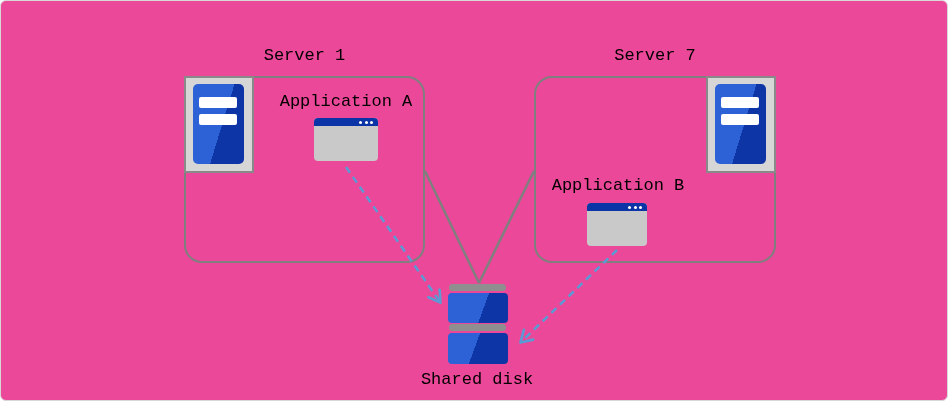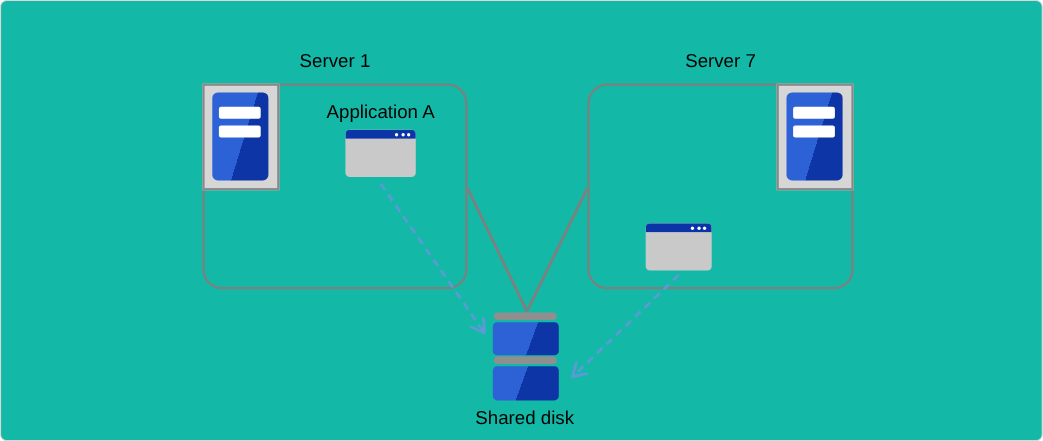--- a/index.html
+++ b/index.html
@@ -1,23 +1,24 @@
 <!DOCTYPE html>
 <html><head>
 <meta charset="utf-8">
 <style>
   * { margin: 0; padding: 0; box-sizing: border-box; }
   html, body { background: #ffffff; font-family: "Liberation Sans", sans-serif; }
   .canvas {
     position: relative;
     width: 948px; height: 401px;
-    background: #14b8a6;
+    background: #ec4899;
     border: 1px solid #d8d8d8;
     border-radius: 6px;
     overflow: hidden;
+    font-family: Liberation Mono, monospace;
   }
   svg.connectors { position: absolute; left: 0; top: 0; z-index: 2; }
 
   .group-box {
     position: absolute;
     border: 2.5px solid #7f7f7f;
     border-radius: 18px;
     background: transparent;
     z-index: 1;
   }
@@ -140,20 +141,21 @@
 
   <div class="diagram-label" id="app-a-label">Application A</div>
   <div class="app-window-icon" id="app-a-icon">
     <div class="titlebar">
       <span class="dot"></span>
       <span class="dot"></span>
       <span class="dot"></span>
     </div>
   </div>
 
+  <div class="diagram-label" id="app-b-label">Application B</div>
   <div class="app-window-icon" id="app-b-icon">
     <div class="titlebar">
       <span class="dot"></span>
       <span class="dot"></span>
       <span class="dot"></span>
     </div>
   </div>
 
   <div class="disk-icon">
     <div class="bar bar1"></div>

